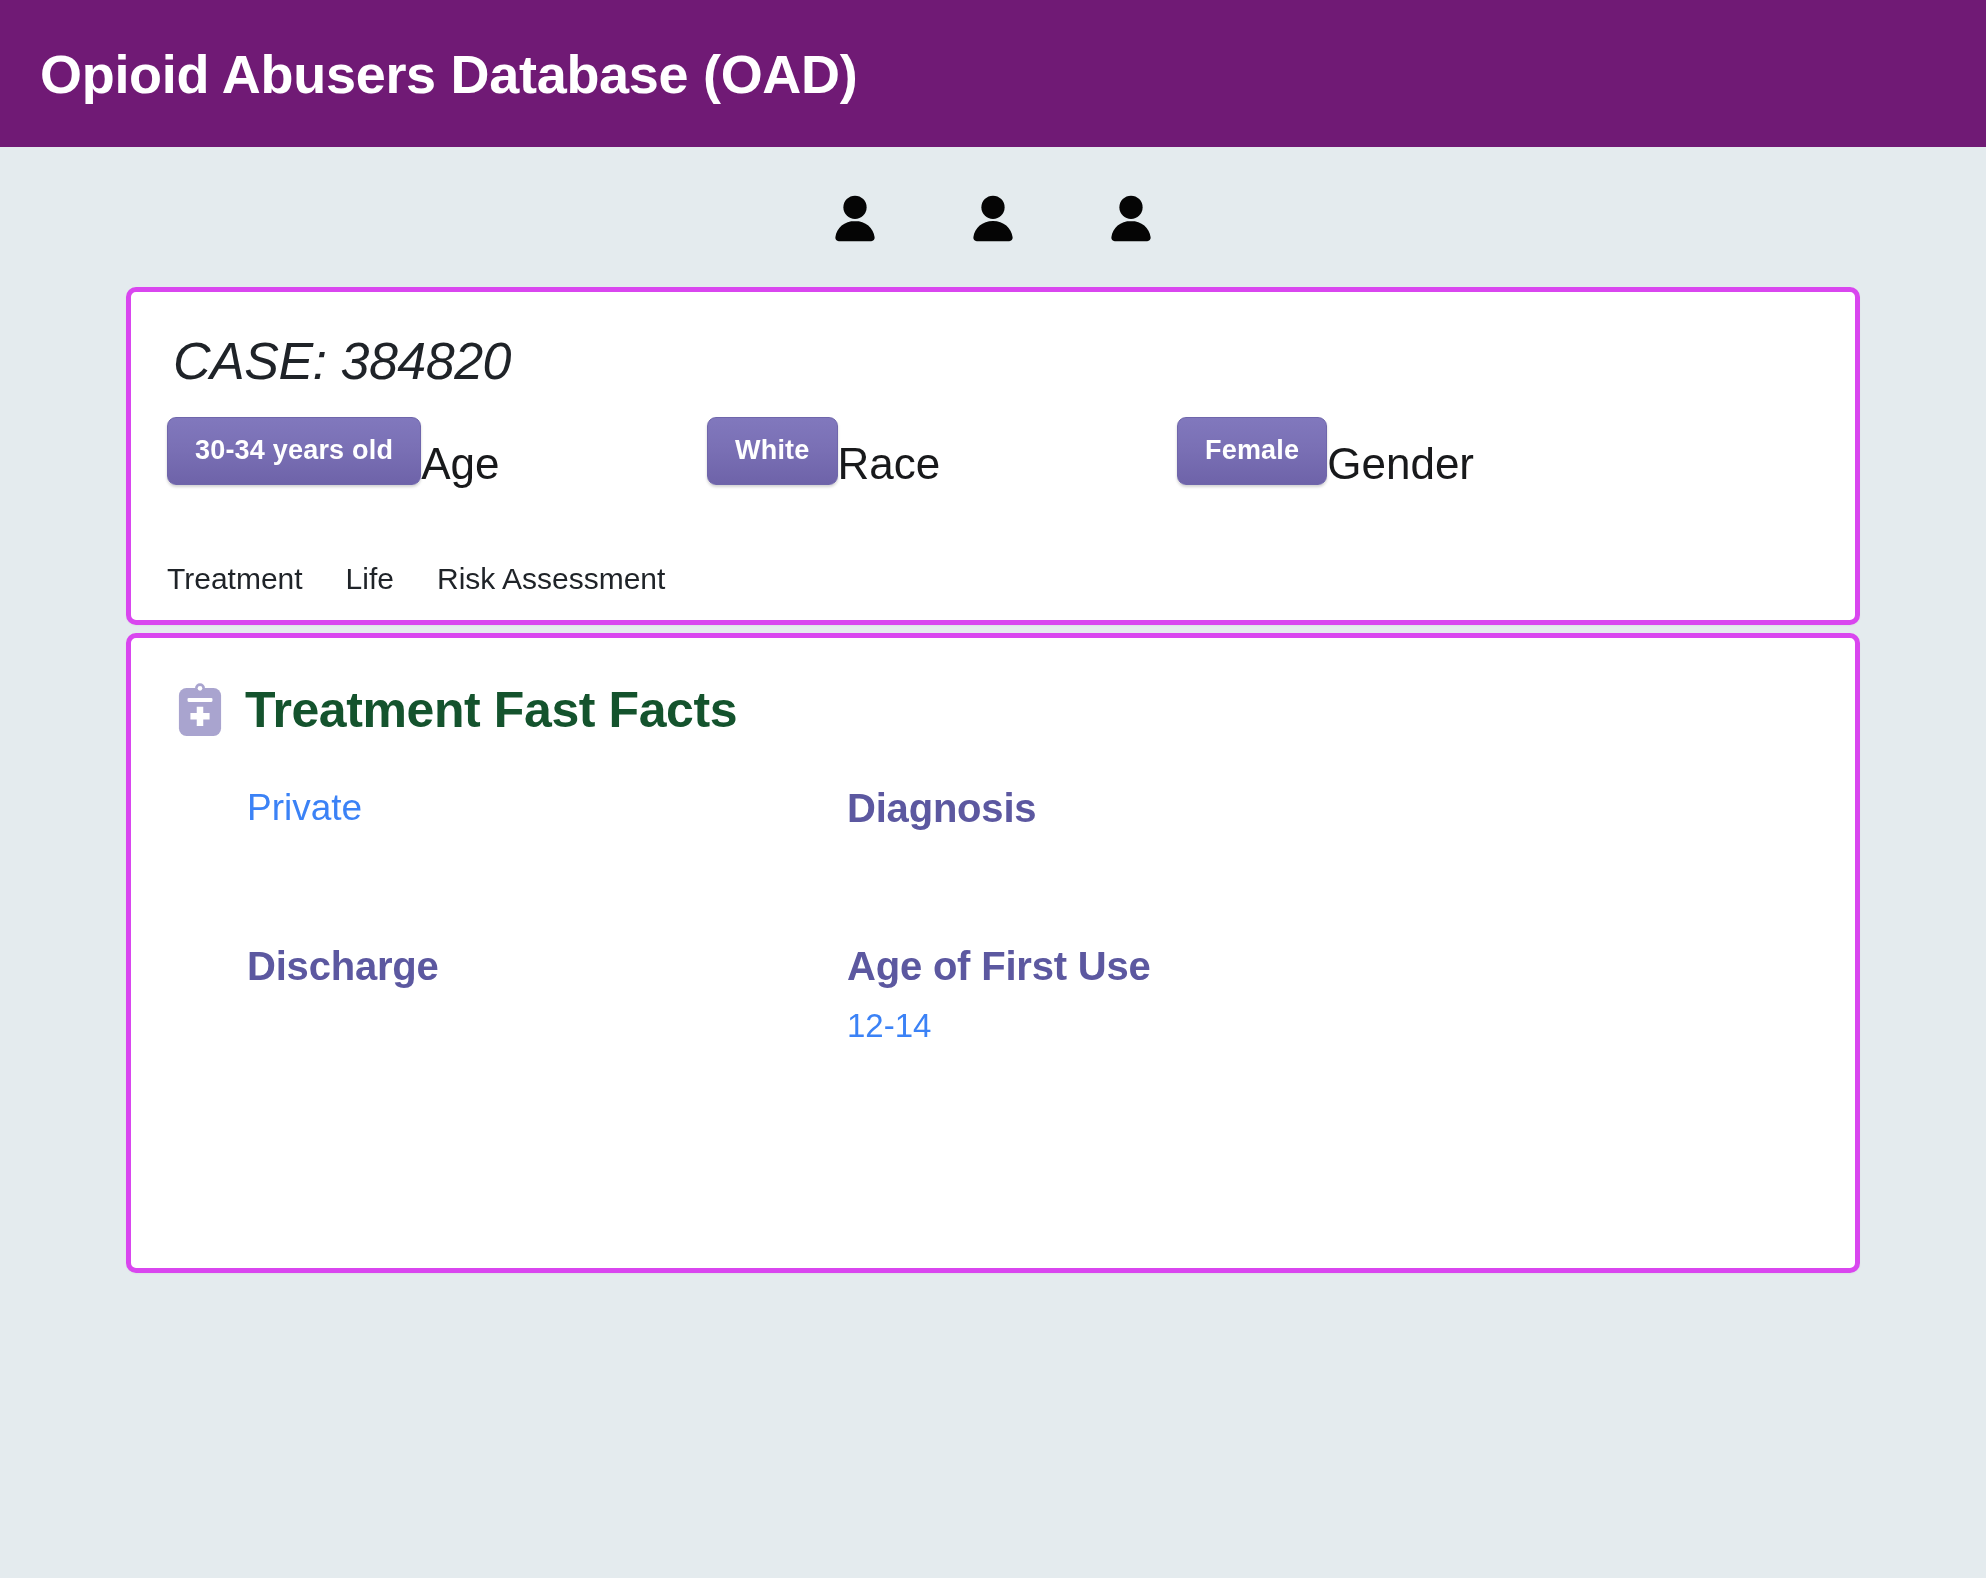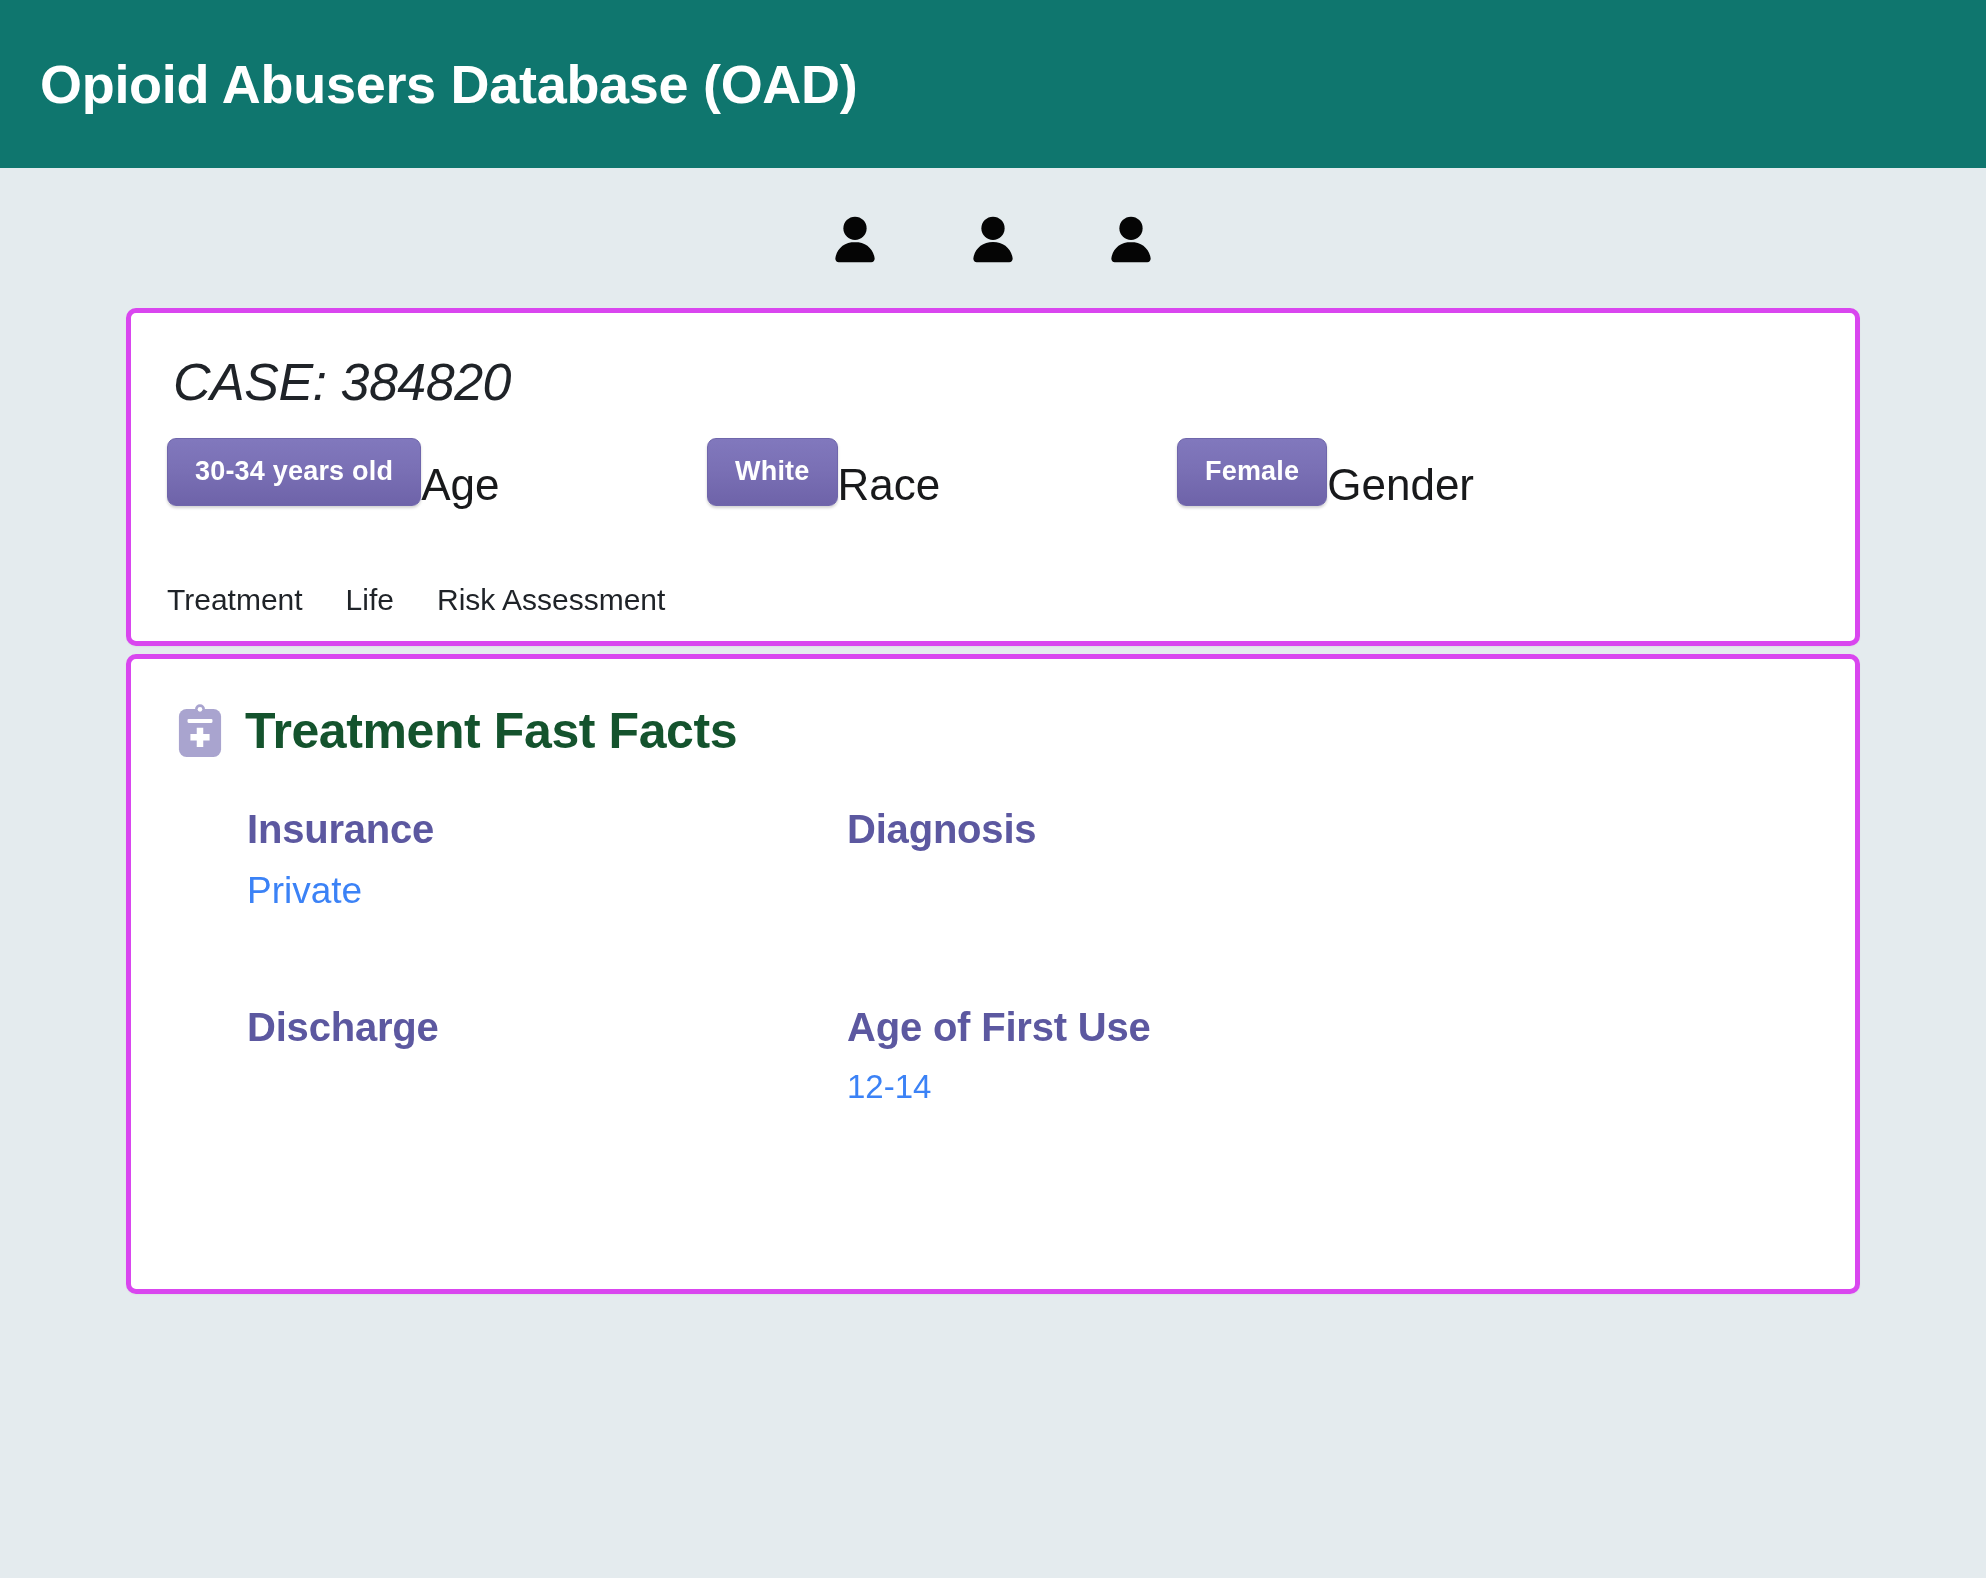--- a/index.html
+++ b/index.html
@@ -10,22 +10,22 @@
     width: 1986px;
     height: 1578px;
     background: #e4ebee;
     font-family: "Liberation Sans", sans-serif;
     -webkit-font-smoothing: antialiased;
     overflow: hidden;
   }
 
   
   .appbar {
-    height: 168px;
-    background: #0f766e;
+    height: 147px;
+    background: #701a75;
     display: flex;
     align-items: center;
     box-sizing: border-box;
     padding: 0 0 0 40px;
   }
   .appbar-title {
     color: #ffffff;
     font-size: 54px;
     font-weight: bold;
     letter-spacing: -0.3px;
@@ -260,21 +260,20 @@
           <rect x="5.5" y="8.2" width="13" height="2.1" rx="0.6" fill="#ffffff"></rect>
           <path d="M10.3 12.8h3.4v3.3h3.3v3.4h-3.3v3.3h-3.4v-3.3H7v-3.4h3.3z" fill="#ffffff"></path>
         </svg>
       </span>
       <div class="facts-title">Treatment Fast Facts</div>
     </div>
 
     <div class="facts-grid">
 
       <div class="fact-cell">
-        <div class="fact-label">Insurance</div>
         <div class="fact-value">Private</div>
       </div>
 
       <div class="fact-cell">
         <div class="fact-label">Diagnosis</div>
       </div>
 
       <div class="fact-cell">
         <div class="fact-label">Discharge</div>
         <div class="fact-value"></div>

